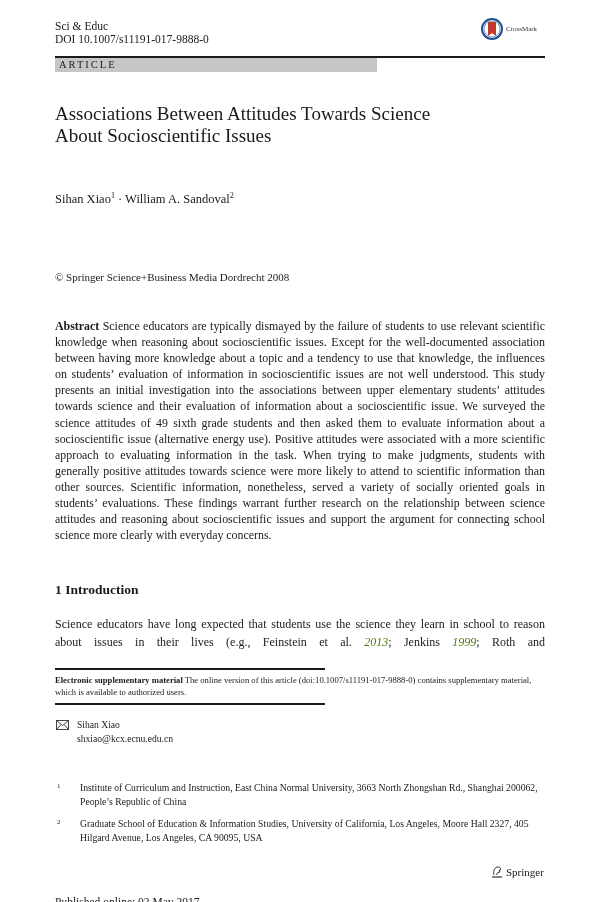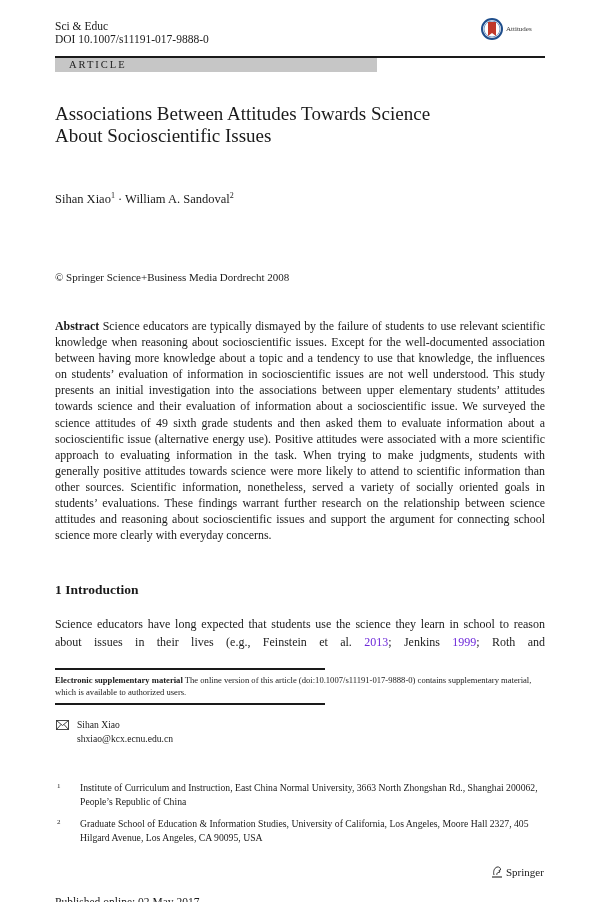--- a/index.html
+++ b/index.html
@@ -4,30 +4,30 @@
 <style>
   html, body { margin: 0; padding: 0; background: #ffffff; }
   body { width: 600px; height: 902px; position: relative; overflow: hidden;
          font-family: "Liberation Serif", "DejaVu Serif", serif; color: #1a1a1a; }
   .abs { position: absolute; }
   .journal { left: 55px; top: 20px; font-size: 11.5px; line-height: 13px; }
   .crossmark { left: 481px; top: 18px; display: flex; align-items: center; gap: 3px; }
   .crossmark-label { font-size: 7px; font-family: "Liberation Serif", serif; color: #333; }
   .rule-top { left: 55px; top: 56px; width: 490px; height: 2px; background: #1a1a1a; }
   .article-bar { left: 55px; top: 58px; width: 322px; height: 14px; background: #c6c6c6;
-                 font-size: 10.5px; letter-spacing: 2px; line-height: 14px; padding-left: 14px; box-sizing: border-box; color: #222; }
+                 font-size: 10.5px; letter-spacing: 2px; line-height: 14px; padding-left: 4px; box-sizing: border-box; color: #222; }
   .title { left: 55px; top: 103px; width: 420px; font-size: 19px; font-weight: normal; line-height: 21.5px; }
   .authors { left: 55px; top: 191px; font-size: 12.5px; font-weight: normal; }
   .authors sup { font-size: 8px; vertical-align: 5px; }
   .copyright { left: 55px; top: 271px; font-size: 11px; }
   .abstract { left: 55px; top: 318px; width: 490px; font-size: 11.9px; line-height: 16.1px; text-align: justify; }
   .abstract b { font-weight: bold; }
   .section { left: 55px; top: 582px; font-size: 13.5px; font-weight: bold; }
   .intro { left: 55px; top: 615px; width: 490px; font-size: 12px; line-height: 18px; text-align: justify; text-align-last: justify; }
-  .intro .ref { color: #6d28d9; }
+  .intro .ref { color: #4d7c0f; font-style: italic; }
   .rule-esm1 { left: 55px; top: 668px; width: 270px; height: 2px; background: #1a1a1a; }
   .esm { left: 55px; top: 674px; width: 480px; font-size: 8.6px; line-height: 12px; }
   .rule-esm2 { left: 55px; top: 703px; width: 270px; height: 2px; background: #1a1a1a; }
   .contact { left: 56px; top: 718px; font-size: 9.6px; line-height: 14px; display: flex; gap: 8px; }
   .affil { left: 57px; width: 488px; font-size: 9.7px; line-height: 13.5px; display: flex; }
   .affil .num { width: 23px; font-size: 7px; line-height: 10px; flex: none; }
   .affil1 { top: 781px; }
   .affil2 { top: 817px; }
   .published { left: 55px; top: 866px; font-size: 11.5px; margin-top: 30px; }
   .springer { left: 491px; top: 865px; font-size: 11px; display: flex; align-items: center; gap: 3px; }
@@ -39,21 +39,21 @@
   <div>Sci &amp; Educ</div>
   <div>DOI 10.1007/s11191-017-9888-0</div>
 </div>
 
 <div class="abs crossmark">
   <svg width="22" height="22" viewBox="0 0 22 22">
     <circle cx="11" cy="11" r="10" fill="#ffffff" stroke="#1f4e8c" stroke-width="2"></circle>
     <circle cx="11" cy="11" r="8" fill="none" stroke="#7a9cc6" stroke-width="1"></circle>
     <path d="M7 4 H15 V18 L11 15 L7 18 Z" fill="#c0392b"></path>
   </svg>
-  <span class="crossmark-label">Attitudes</span>
+  <span class="crossmark-label">CrossMark</span>
 </div>
 
 <div class="abs rule-top"></div>
 <div class="abs article-bar">ARTICLE</div>
 
 <div class="abs title">
   <div>Associations Between Attitudes Towards Science</div>
   <div>About Socioscientific Issues</div>
 </div>
 

